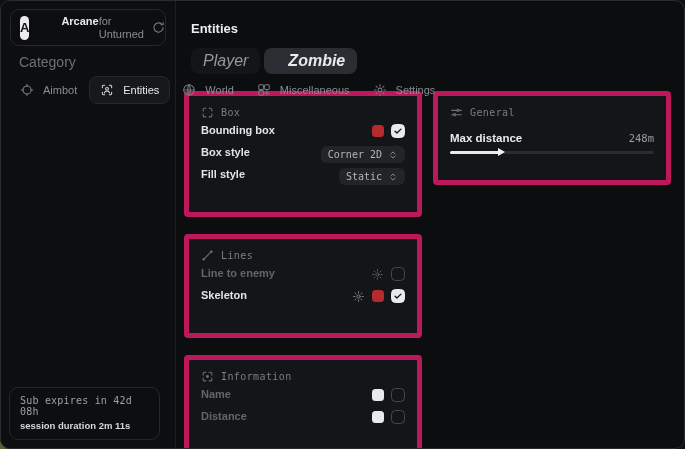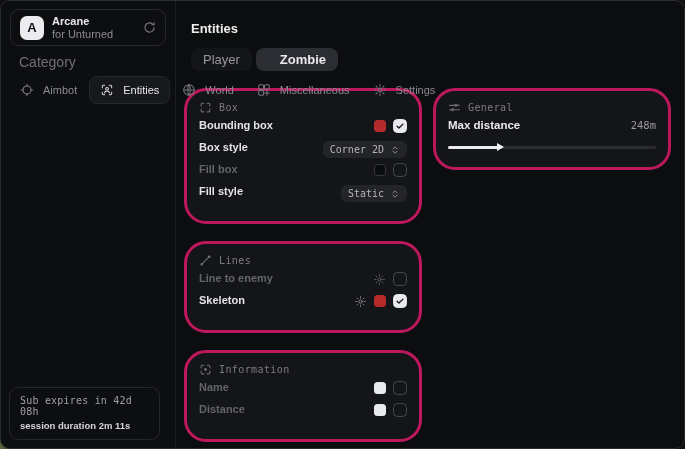--- a/index.html
+++ b/index.html
@@ -17,21 +17,21 @@
   .sidebar { width:175px; flex:0 0 175px; border-right:1px solid #1e1f23; position:relative; background:#0d0e10; }
   .side-header {
     margin:8px 9px 0 9px; height:37px; border:1px solid #27282c; border-radius:9px;
     display:flex; align-items:center; gap:8px; padding:0 9px;
   }
   .logo {
     width:24px; height:24px; border-radius:7px; background:#ececee; color:#121316;
     display:flex; align-items:center; justify-content:center;
     font-weight:bold; font-size:13px;
   }
-  .app-titles { display:flex; flex-direction:column; line-height:1.15; }
+  .app-titles { display:flex; flex-direction:row; line-height:1.15;margin-left:24px; }
   .app-title { font-size:11px; font-weight:700; color:#e8e9eb; }
   .app-subtitle { font-size:11px; color:#8b8c91; }
   .side-header .icon-btn { margin-left:auto; color:#7a7b80; display:flex; cursor:pointer; }
   .category { margin:8px 0 6px 18px; font-size:14px; color:#6f7075; }
   .nav { padding:0 8px; display:flex; flex-direction:row; gap:1px; }
   .nav-item {
     height:28px; display:flex; align-items:center; gap:9px; padding:0 10px;
     color:#8a8b90; font-size:11px; border:1px solid transparent; border-radius:8px; cursor:pointer;
   }
   .nav-item .nv-icon { display:flex; color:#77787d; }
@@ -40,26 +40,26 @@
   .sub-box {
     position:absolute; left:8px; right:15px; bottom:8px;
     border:1px solid #26272b; border-radius:9px; padding:7px 10px 8px;
   }
   .sub-line1 { font-family:"DejaVu Sans Mono", monospace; font-size:10px; color:#9fa0a4; letter-spacing:.2px; }
   .sub-line2 { margin-top:3px; font-size:9.5px; font-weight:700; color:#d6d7da; }
   
   .main { flex:1; padding:12px 15px 12px 8px; }
   .page-title { font-size:13px; font-weight:700; color:#eceded; margin:8px 0 0 7px; }
   .tabs { display:inline-flex; gap:4px; margin:12px 0 0 7px; }
-  .tab { padding:4px 12px; border-radius:8px; font-size:13px; color:#97989d; background:#141518; cursor:pointer; }
+  .tab { padding:4px 12px; border-radius:8px; font-size:16px; color:#97989d; background:#141518; cursor:pointer;font-style:italic; }
   .tab.active { background:#2c2d32; color:#e9eaec; font-weight:700;padding-left:24px; }
   .content { display:flex; gap:11px; margin-top:17px; }
   .col-left { width:238px; flex:0 0 238px; display:flex; flex-direction:column; gap:17px; }
   .col-right { width:238px; flex:0 0 238px; }
-  .card { background:#141519; border:3px solid #be185d; border-radius:22px; padding:8px 12px 14px; }
+  .card { background:#141519; border:5px solid #be185d; border-radius:4px; padding:8px 12px 22px; }
   .card-header {
     display:flex; align-items:center; gap:7px; margin:2px 0 5px;
     font-family:"DejaVu Sans Mono", monospace; font-size:10px; color:#7c7d82; letter-spacing:.4px;
   }
   .card-header .hd-icon { display:flex; color:#6f7076; }
   .row { height:22px; display:flex; align-items:flex-start; justify-content:space-between; }
   .row-label { font-size:11px; font-weight:600; color:#e3e4e6; }
   .row.disabled .row-label { color:#63656a; }
   .row.disabled .mini-gear { color:#5d5e63; }
   .controls { display:flex; align-items:center; gap:7px; }
@@ -71,21 +71,21 @@
   }
   .checkbox.checked { background:#e9eaec; border-color:#e9eaec; }
   .mini-gear { display:flex; color:#808186; cursor:pointer; }
   .dropdown {
     display:flex; align-items:center; gap:6px; background:#232428; border-radius:6px;
     padding:3px 7px; cursor:pointer;
   }
   .dropdown-value { font-family:"DejaVu Sans Mono", monospace; font-size:10px; color:#b4b5b9; }
   .dropdown .dd-icon { display:flex; color:#8a8b90; }
   
-  .slider-row { height:20px; display:flex; align-items:flex-start; justify-content:space-between; margin-top:2px;gap:46px; }
+  .slider-row { height:20px; display:flex; align-items:flex-end; justify-content:space-between; margin-top:2px;gap:46px; }
   .slider-label { font-size:11.5px; font-weight:600; color:#e9eaeb; }
   .slider-value { font-family:"DejaVu Sans Mono", monospace; font-size:10.5px; color:#9b9ca0; }
   .slider { position:relative; height:10px; margin-top:4px; cursor:pointer; }
   .slider-track { position:absolute; top:3px; left:0; right:0; height:3px; border-radius:2px; background:#2b2c31; }
   .slider-fill { position:absolute; top:3px; left:0; height:3px; border-radius:2px; background:#e9eaec; }
   .slider-thumb {
     position:absolute; top:0; transform:translateX(-3px);
     width:0; height:0; border-top:4.5px solid transparent; border-bottom:4.5px solid transparent;
     border-left:7px solid #f2f3f4;
   }
@@ -209,27 +209,20 @@
             <span class="dropdown">
               <span class="dropdown-value">Corner 2D</span>
               <span class="dd-icon">
                 <svg width="10" height="10" viewBox="0 0 24 24" fill="none" stroke="currentColor" stroke-width="2.4" stroke-linecap="round" stroke-linejoin="round">
                     <path d="M7 9.5 12 4.5l5 5M7 14.5l5 5 5-5"></path>
                   </svg>
               </span>
             </span>
           </div>
 
-          <div class="row disabled">
-            <span class="row-label">Fill box</span>
-            <span class="controls">
-              <span class="swatch black" style="background:#0a0b0c"></span>
-              <span class="checkbox"></span>
-            </span>
-          </div>
 
           <div class="row">
             <span class="row-label">Fill style</span>
             <span class="dropdown">
               <span class="dropdown-value">Static</span>
               <span class="dd-icon">
                 <svg width="10" height="10" viewBox="0 0 24 24" fill="none" stroke="currentColor" stroke-width="2.4" stroke-linecap="round" stroke-linejoin="round">
                     <path d="M7 9.5 12 4.5l5 5M7 14.5l5 5 5-5"></path>
                   </svg>
               </span>

